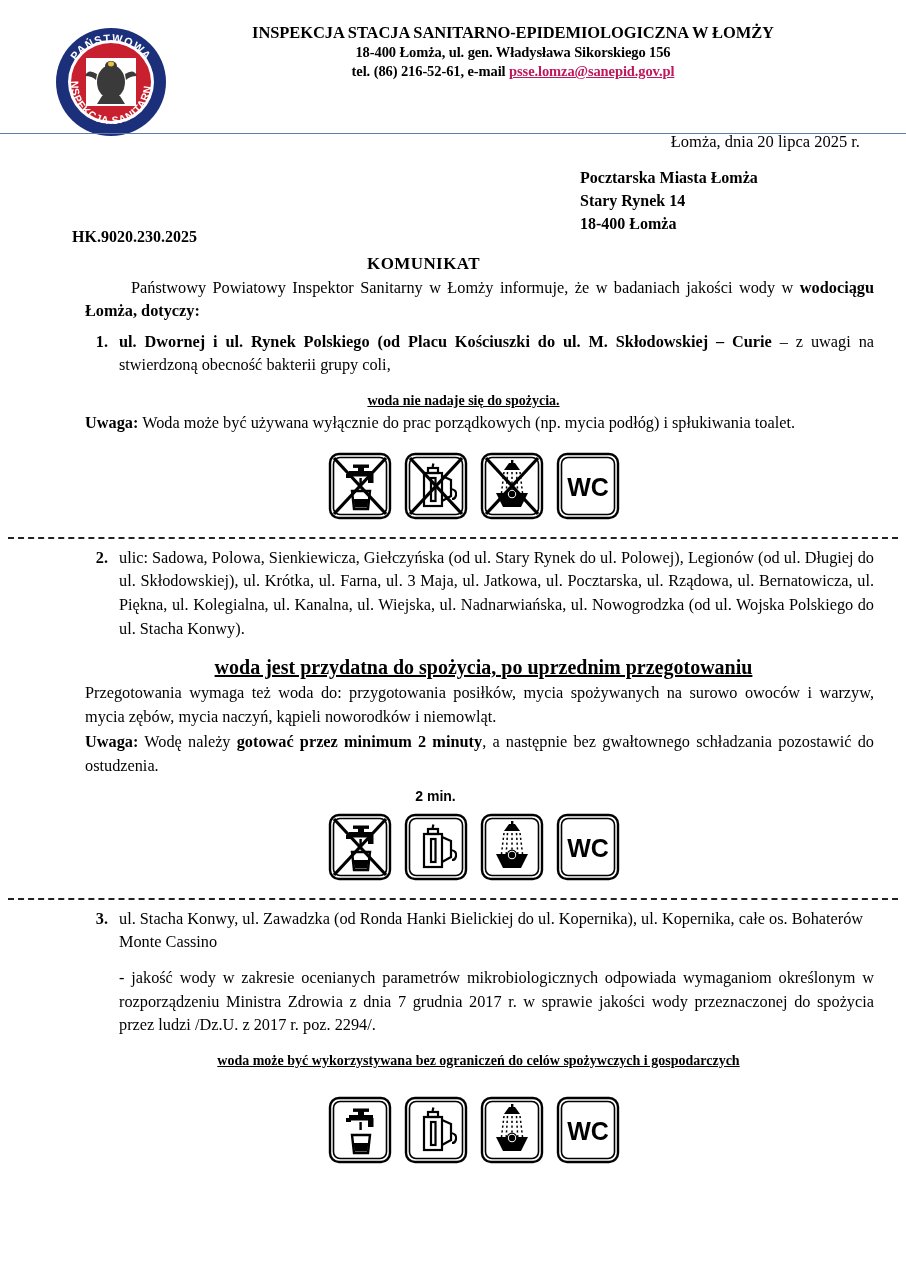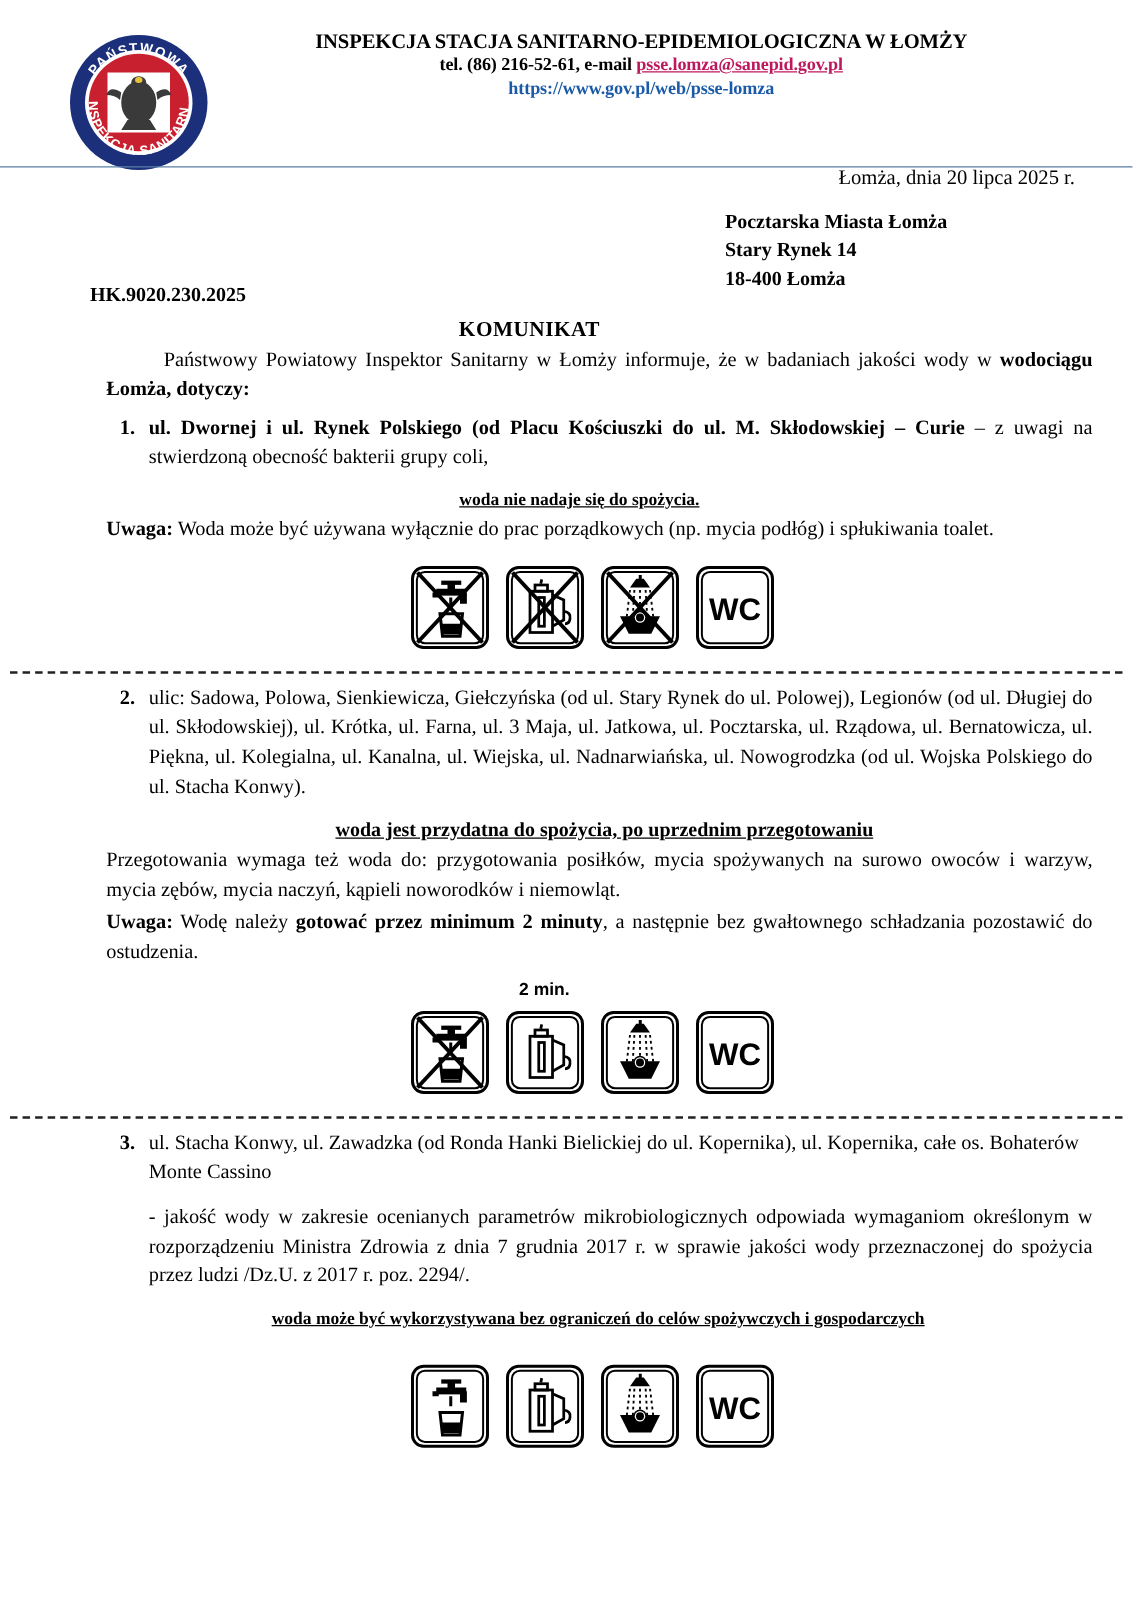--- a/index.html
+++ b/index.html
@@ -148,21 +148,21 @@
   }
 
   .headline {
     text-align: center;
     font-weight: bold;
     font-size: 14px;
     text-decoration: underline;
     margin-top: 16px;
     padding-right: 40px;
   }
-  .headline.wide { padding-right: 0; font-size: 16px; text-decoration: underline; }
+  .headline.wide { padding-right: 0; font-size: 20px; text-decoration: underline; }
   .headline.left0 { padding-right: 10px; }
 
   
   .dashed {
     height: 0;
     border-top: 2.6px dashed #222;
     margin: 14px 0 0 0;
     position: relative;
     left: -77px;
     width: 890px;
@@ -227,22 +227,22 @@
           <textPath href="#arcTop" startOffset="50%" text-anchor="middle">PAŃSTWOWA</textPath>
         </text>
         <text font-family="'Liberation Sans', sans-serif" font-size="10.5" font-weight="bold" fill="#ffffff" letter-spacing="0.8">
           <textPath href="#arcBot" startOffset="50%" text-anchor="middle">INSPEKCJA SANITARNA</textPath>
         </text>
       </svg>
     </div>
 
     <div class="header-text">
       <div class="header-line l1">INSPEKCJA STACJA SANITARNO-EPIDEMIOLOGICZNA W ŁOMŻY</div>
+      <div class="header-line l2">18-400 Łomża, ul. gen. Władysława Sikorskiego 156</div>
       <div class="header-line l3"><span>tel. (86) 216-52-61, e-mail </span><a class="maillink" href="#">psse.lomza@sanepid.gov.pl</a></div>
-      <div class="header-line l4">https://www.gov.pl/web/psse-lomza</div>
     </div>
 
     <div class="rule"></div>
   </div>
 
   <div class="body-wrap">
 
     <div class="rightblock">
       <div class="datetext">Łomża, dnia 20 lipca 2025 r.</div>
     </div>

